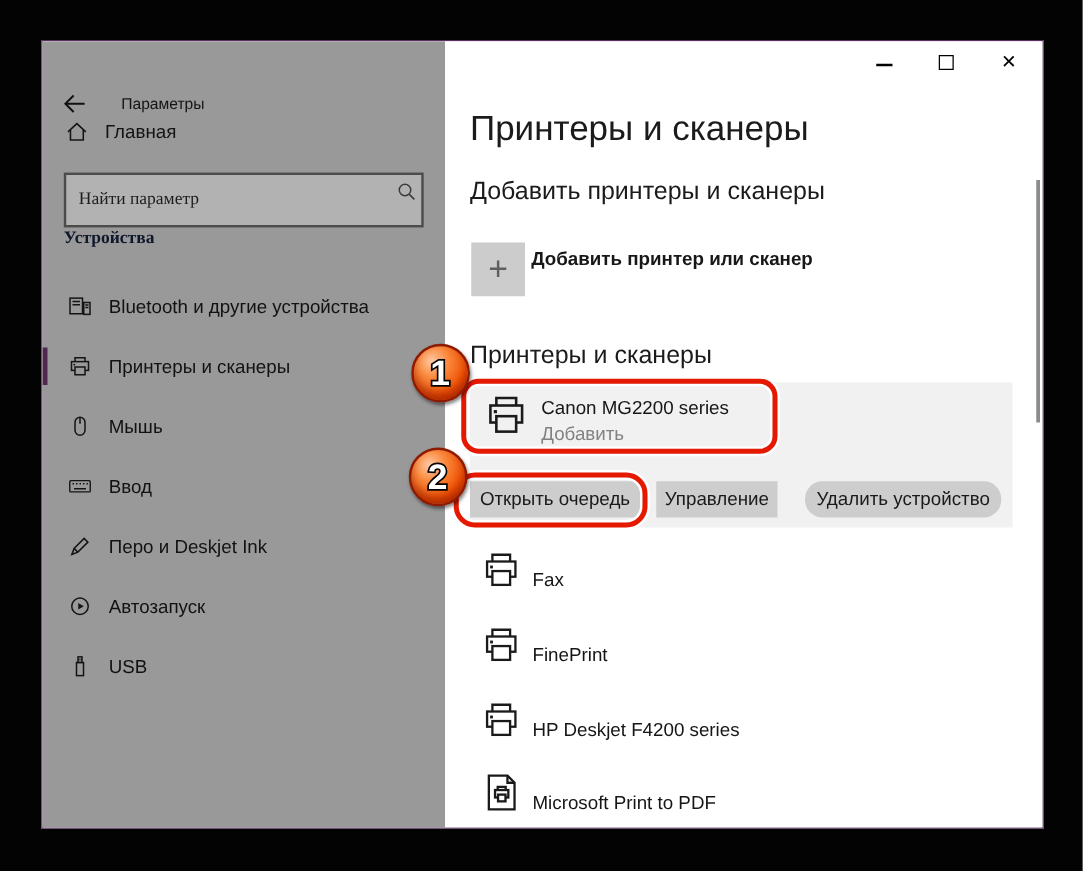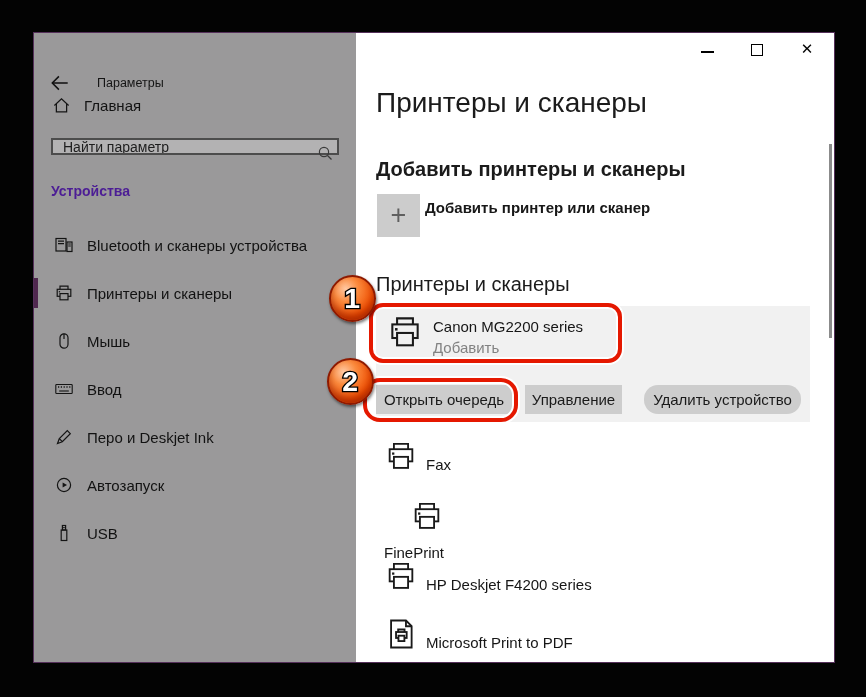--- a/index.html
+++ b/index.html
@@ -11,64 +11,64 @@
          background:#fff; border:1px solid #55305a; overflow:hidden; }
 
   
   .sidebar { position:absolute; left:0; top:0; bottom:0; width:322px; background:#9a999a; }
   .titlebar-left { position:absolute; left:0; top:0; width:100%; height:36px;margin-top:32px; }
   .back-btn { position:absolute; left:15px; top:7px; width:22px; height:22px; cursor:pointer; }
   .app-title { position:absolute; left:63px; top:11px; font-size:12.5px; color:#151515; }
 
   .home-row { position:absolute; left:17px; top:61px; display:flex; align-items:center; gap:13px;
               height:22px; font-size:15px; color:#131313; }
-  .search { position:absolute; left:17px; top:105px; width:288px; height:17px;
+  .search { position:absolute; left:17px; top:105px; width:288px; height:44px;
             background:#b3b2b3; border:2px solid #4c4c4c; font-size:14px; color:#404040;
-            padding:0 30px 0 10px; font-family:Liberation Sans, sans-serif; }
+            padding:0 30px 0 10px; font-family:Liberation Serif, serif; }
   .search::placeholder { color:#1d1d1d; opacity:1; }
   .search-glass { position:absolute; left:283px; top:112px; pointer-events:none; }
 
-  .side-header { position:absolute; left:17px; top:150px; font-size:14px; font-weight:bold; color:#4c1d95; }
+  .side-header { position:absolute; left:17px; top:150px; font-size:14px; font-weight:bold; color:#0f172a;font-family:Liberation Serif, serif; }
 
   .nav { position:absolute; left:0; top:188px; width:100%; }
   .nav-item { position:relative; height:48px; display:flex; align-items:center; gap:13px;
               padding-left:20px; font-size:15px; color:#121212; cursor:pointer; }
   .nav-item .accent { display:none; }
   .nav-item.selected .accent { display:block; position:absolute; left:0; top:9px; width:4px; height:30px; }
   .nav-ico { width:20px; height:20px; flex:0 0 20px; display:flex; align-items:center; justify-content:center; }
 
   
   .main { position:absolute; left:322px; top:0; right:0; bottom:0; background:#fff; }
   .ctrl { position:absolute; cursor:pointer; }
   .ctrl-min { left:345px; top:18px; width:13px; height:1.5px; background:#000; }
   .ctrl-max { left:395px; top:11px; width:12px; height:12px; border:1.3px solid #000; }
   .ctrl-close { left:441px; top:7px; font-size:15px; color:#000; width:20px; text-align:center; }
 
   .page-title { position:absolute; left:20px; top:54px; font-size:28px; font-weight:300; color:#1b1b1b; }
-  .sec-title1 { position:absolute; left:20px; top:109px; font-size:20px; font-weight:700; color:#1b1b1b;margin-top:16px; }
+  .sec-title1 { position:absolute; left:20px; top:109px; font-size:20px; font-weight:400; color:#1b1b1b; }
   .add-tile  { position:absolute; left:21px; top:161px; width:43px; height:43px; background:#cccccc;
                display:flex; align-items:center; justify-content:center; font-size:27px; font-weight:300;
                color:#5f5f5f; cursor:pointer; }
   .add-label { position:absolute; left:69px; top:166px; font-size:15px; color:#181818;font-weight:bold; }
   .sec-title2 { position:absolute; left:20px; top:240px; font-size:20px; font-weight:400; color:#1b1b1b; }
 
   .sel-block { position:absolute; left:20px; top:273px; width:434px; height:116px; background:#f1f1f1; }
   .canon-ico { position:absolute; left:30px; top:280px; }
   .canon-name { position:absolute; left:77px; top:285px; font-size:15px; color:#161616; }
   .canon-status { position:absolute; left:77px; top:306px; font-size:15px; color:#828282; }
 
   .act-btn { position:absolute; top:352px; height:29px; background:#cdcdcd; border:none;
              font-size:15px; color:#1a1a1a; font-family:"Liberation Sans",sans-serif; cursor:pointer; }
   .act-1 { left:20px;  width:136px; }
   .act-2 { left:169px; width:97px; }
   .act-3 { left:288px; width:157px;border-radius:14px; }
 
   .prow { position:absolute; left:28px; display:flex; align-items:flex-end; gap:8px; cursor:pointer; }
   .prow span { font-size:15px; color:#161616; margin-top:3px; }
-  .prow-0 { top:403px; } .prow-1 { top:463px;flex-direction:column; } .prow-2 { top:523px; } .prow-3 { top:581px; }
+  .prow-0 { top:403px; } .prow-1 { top:463px; } .prow-2 { top:523px; } .prow-3 { top:581px; }
 
   .scrollbar { position:absolute; left:473px; top:111px; width:3px; height:194px; background:#8b8b8b; cursor:pointer; }
 
   
   .anno { position:absolute; z-index:40; pointer-events:none; }
   .redbox { position:absolute; border:4px solid #e51800; border-radius:14px;
             box-shadow:0 0 0 2px #fff, inset 0 0 0 2px #fff; }
   .redbox-1 { left:335px; top:270px; width:253px; height:60px; }
   .redbox-2 { left:329px; top:345px; width:155px; height:44px; border-radius:17px; }
   .sphere { position:absolute; width:47px; height:47px; border-radius:50%;
@@ -131,21 +131,21 @@
           <span class="nav-ico">
             <svg width="20" height="20" viewBox="0 0 20 20">
                 <g stroke="#141414" stroke-width="1.2" fill="none">
                   <rect x="2" y="3.5" width="10" height="12.5"></rect>
                   <path d="M4 6.2 h6 M4 8.7 h6"></path>
                   <rect x="13" y="7" width="5" height="9.5"></rect>
                   <path d="M14.2 9 h2.6 M14.2 11 h2.6"></path>
                 </g>
               </svg>
           </span>
-          <span>Bluetooth и сканеры устройства</span>
+          <span>Bluetooth и другие устройства</span>
         </div>
 
         <div class="nav-item selected">
           <span class="accent" style="background:#50284f;"></span>
           <span class="nav-ico">
             <svg width="20" height="20" viewBox="0 0 20 20">
                 <g stroke="#141414" stroke-width="1.2" fill="none">
                   <path d="M6 6.3 V3.2 H14 V6.3"></path>
                   <rect x="3.2" y="6.3" width="13.6" height="7"></rect>
                   <rect x="6" y="10.6" width="8" height="6.2" fill="#9a999a"></rect>

